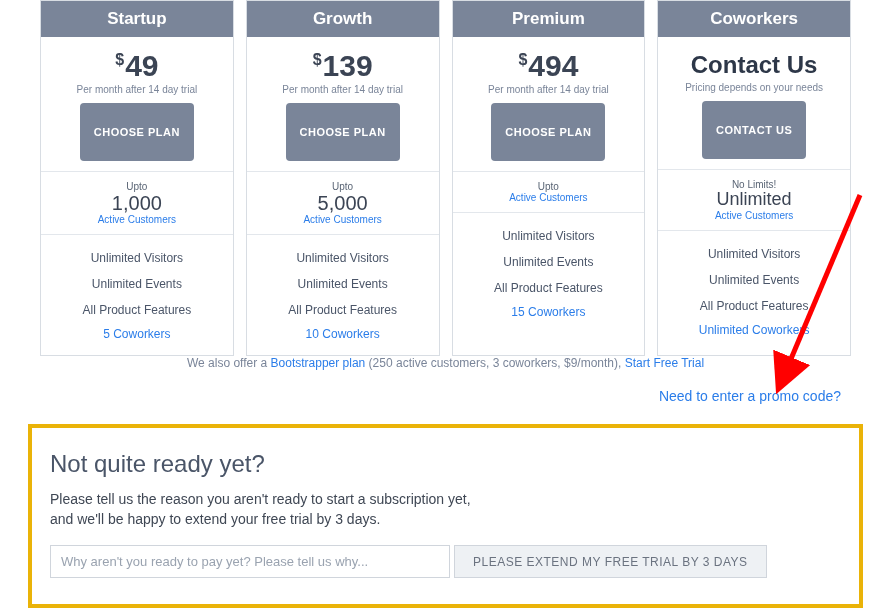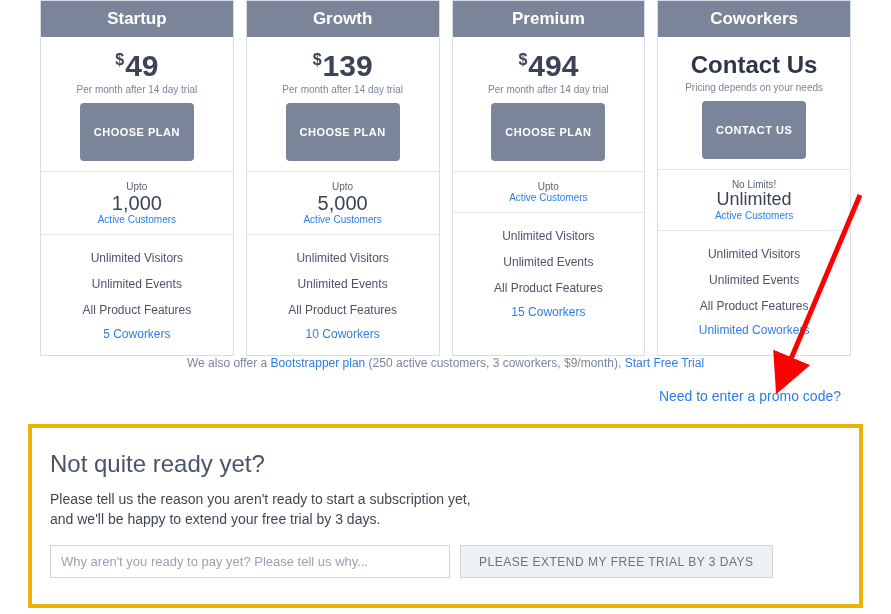--- a/index.html
+++ b/index.html
@@ -134,21 +134,21 @@
   }
   .ready-sub {
     font-size: 14px;
     color: #3f4754;
     line-height: 1.4;
     max-width: 440px;
     margin-bottom: 16px;
   }
   .ready-row {
     display: flex;
-    gap: 10px;
+    gap: 4px;
   }
   .reason-input {
     flex: 0 0 400px;
     border: 1px solid #d0d5dc;
     padding: 8px 10px;
     font-size: 13px;
     color: #6b7380;
   }
   .reason-input::placeholder { color: #9aa3b0; }
   .extend-btn {

